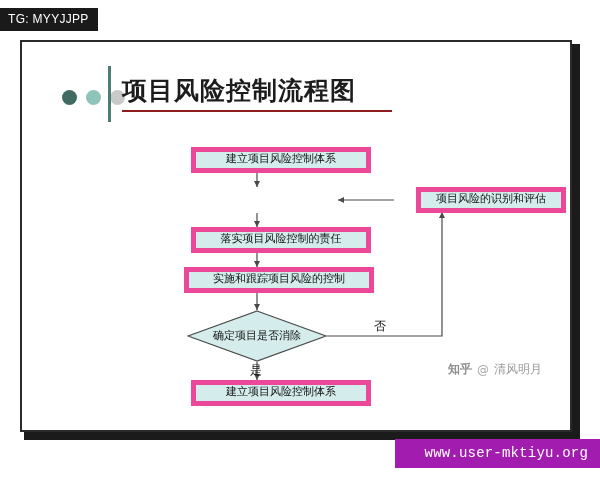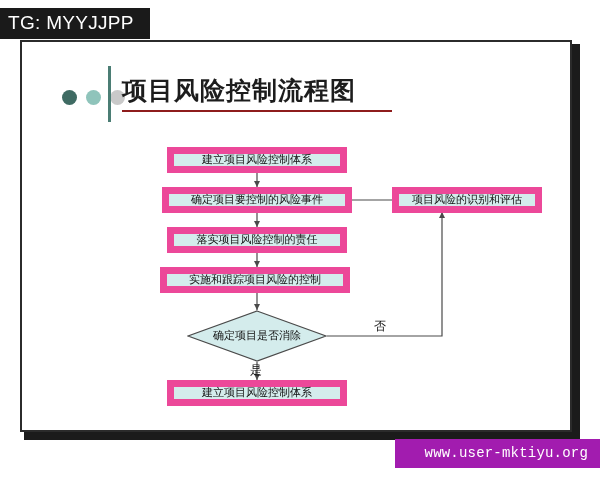--- a/index.html
+++ b/index.html
@@ -15,23 +15,23 @@
     overflow: hidden;
   }
 
   
   #tg-badge {
     position: absolute;
     left: 0;
     top: 8px;
     background: #1a1a1a;
     color: #ffffff;
-    font-size: 19px;
+    font-size: 12px;
     font-family: "Liberation Sans", sans-serif;
-    padding: 4px 16px 5px 8px;
+    padding: 4px 9px 5px 8px;
     letter-spacing: 0.3px;
     z-index: 30;
     white-space: nowrap;
   }
 
   
   #slide-shadow {
     position: absolute;
     left: 24px;
     top: 44px;
@@ -94,30 +94,31 @@
     top: 68px;
     width: 270px;
     height: 2px;
     background: #8e1c1c;
   }
 
   
   .node {
     position: absolute;
     background: #d4ecec;
-    border: 7px solid #ec4899;
+    border: 5px solid #ec4899;
     box-sizing: border-box;
     display: flex;
     align-items: center;
     justify-content: center;
-    font-family: Liberation Serif, serif;
+    font-family: Liberation Mono, monospace;
     font-size: 11px;
     color: #111111;
     white-space: nowrap;
     line-height: 1.25;
+    margin-left: 24px;
   }
 
   
   .diamond-wrap {
     position: absolute;
   }
   .diamond-shape {
     position: absolute;
     left: 0;
     top: 0;
@@ -225,21 +226,20 @@
 
     <line x1="235" y1="320" x2="235" y2="338" stroke="#4a4a4a" stroke-width="1.2" marker-end="url(#arrow)"></line>
 
     <polyline points="305,294 420,294 420,170" fill="none" stroke="#4a4a4a" stroke-width="1.2" marker-end="url(#arrow)"></polyline>
 
     <line x1="372" y1="158" x2="316" y2="158" stroke="#4a4a4a" stroke-width="1.2" marker-end="url(#arrow)"></line>
   </svg>
 
   <div class="node" style="left:145px; top:105px; width:180px; height:26px;">建立项目风险控制体系</div>
 
-  <div class="node" style="left:140px; top:145px; width:190px; height:26px;">确定项目要控制的风险事件</div>
 
   <div class="node" style="left:145px; top:185px; width:180px; height:26px;">落实项目风险控制的责任</div>
 
   <div class="node" style="left:138px; top:225px; width:190px; height:26px;">实施和跟踪项目风险的控制</div>
 
   <div class="node" style="left:370px; top:145px; width:150px; height:26px;">项目风险的识别和评估</div>
 
   <div class="diamond-wrap" style="left:165px; top:268px; width:140px; height:52px;">
     <svg class="diamond-shape" width="140" height="52" viewBox="0 0 140 52">
       <polygon points="70,1 139,26 70,51 1,26" fill="#d4ecec" stroke="#4a4a4a" stroke-width="1.2"></polygon>
@@ -248,15 +248,20 @@
       <span>确定项目</span>
       <span>是否消除</span>
     </div>
   </div>
 
   <div class="node" style="left:145px; top:338px; width:180px; height:26px;">建立项目风险控制体系</div>
 
   <div class="edge-label" style="left:352px; top:276px;">否</div>
   <div class="edge-label" style="left:228px; top:320px;">是</div>
 
+  <div id="watermark">
+    <span class="zh-logo">知乎</span>
+    <span class="zh-at">@</span>
+    <span>清风明月</span>
+  </div>
 </div>
 
 <div id="url-bar">www.user-mktiyu.org</div>
 
 </body></html>

